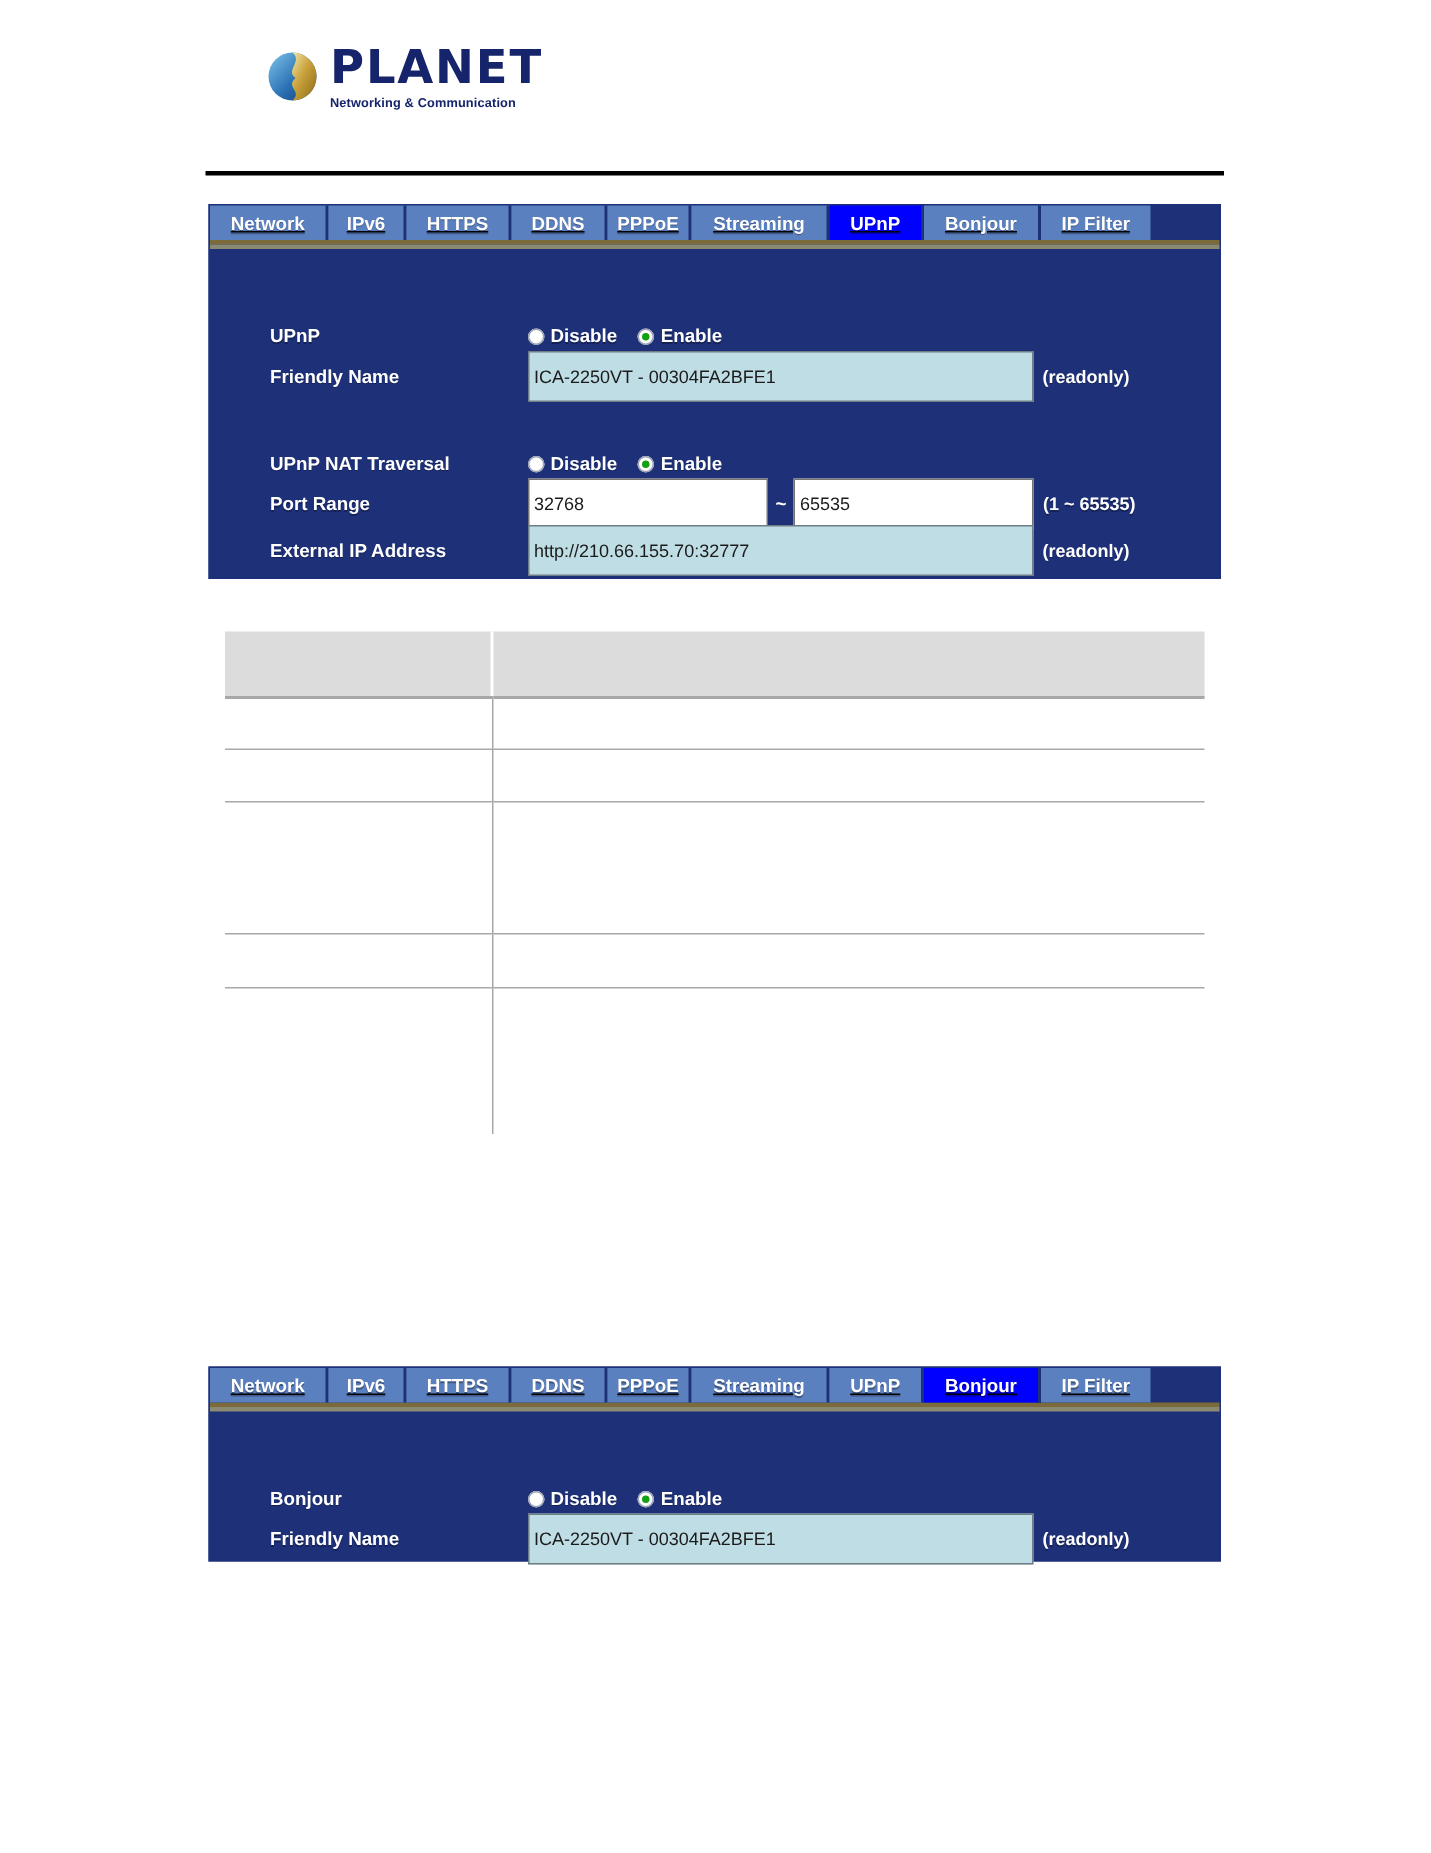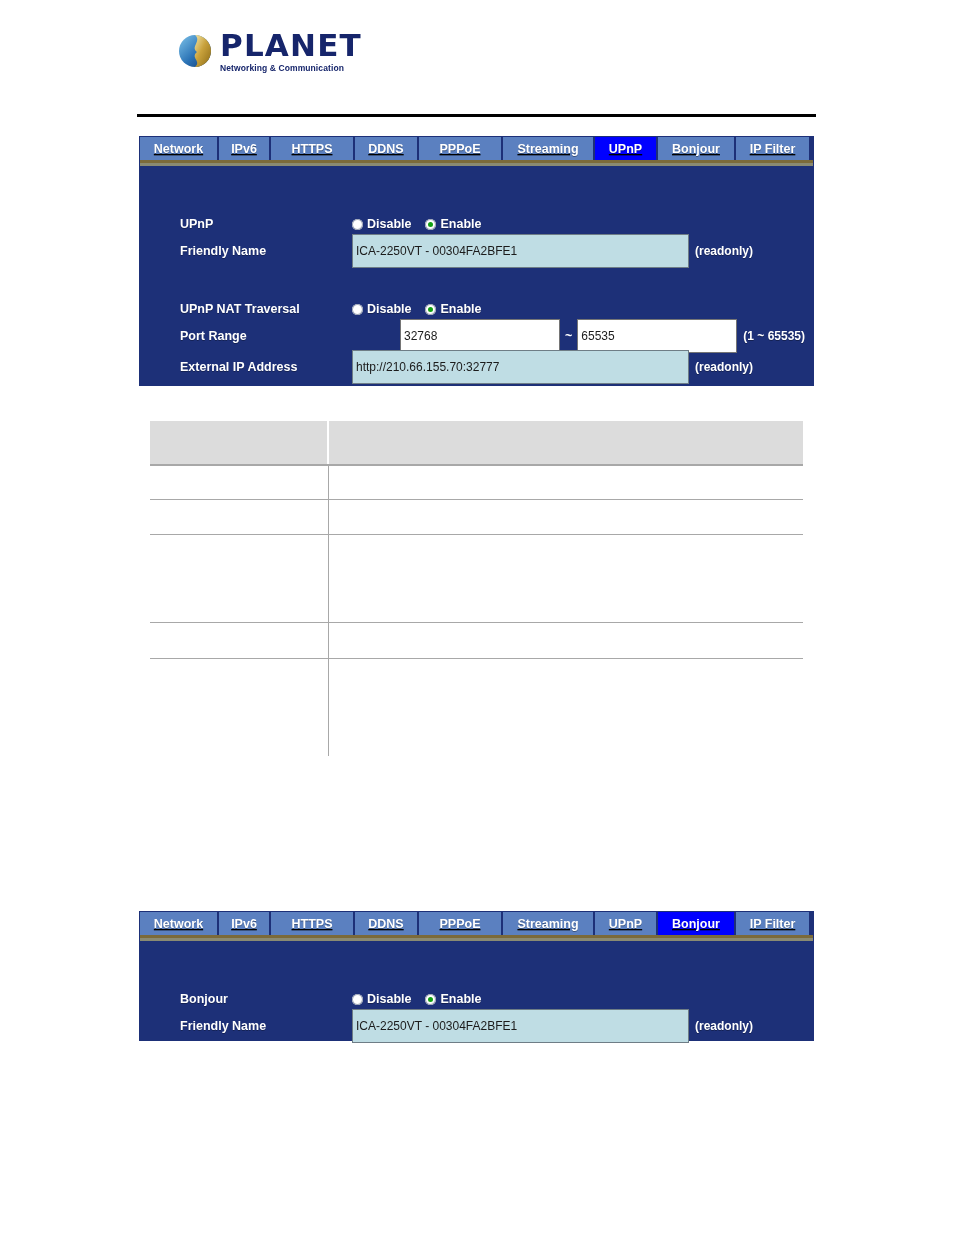--- a/index.html
+++ b/index.html
@@ -98,23 +98,23 @@
     width: 100%;
   }
   .tabbar-shadow {
     height: 3px;
     background: #8a8a72;
   }
 
   
   .t-network   { width: 79px; }
   .t-ipv6      { width: 52px; }
-  .t-https     { width: 84px; }
+  .t-https     { width: 70px; }
   .t-ddns      { width: 64px; }
-  .t-pppoe     { width: 84px; }
+  .t-pppoe     { width: 56px; }
   .t-streaming { width: 92px; }
   .t-upnp      { width: 63px; }
   .t-bonjour   { width: 78px; }
   .t-ipfilter  { width: 73px; }
 
   
   .form-area { position: relative; padding: 0; }
   .row {
     display: flex;
     align-items: center;
@@ -308,21 +308,21 @@
             <span class="radio-label">Disable</span>
           </div>
           <div class="radio-opt">
             <span class="radio checked"></span>
             <span class="radio-label">Enable</span>
           </div>
         </div>
       </div>
     </div>
 
-    <div class="row" style="top:158px;gap:48px;">
+    <div class="row" style="top:158px;">
       <div class="row-label">Port Range</div>
       <div class="row-field">
         <input class="tinput" style="width: 160px;" value="32768">
         <span class="tilde">~</span>
         <input class="tinput" style="width: 160px;" value="65535">
         <span class="hint">(1 ~ 65535)</span>
       </div>
     </div>
 
     <div class="row" style="top:189px;">

